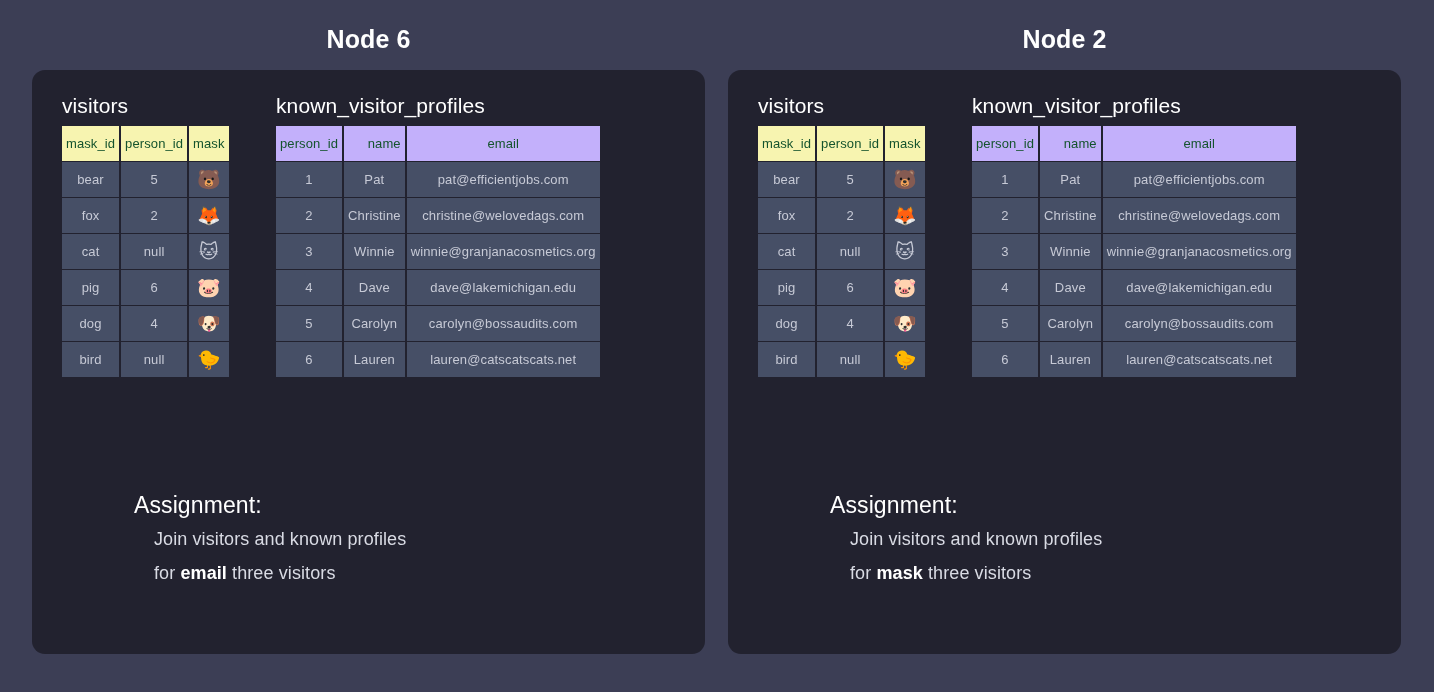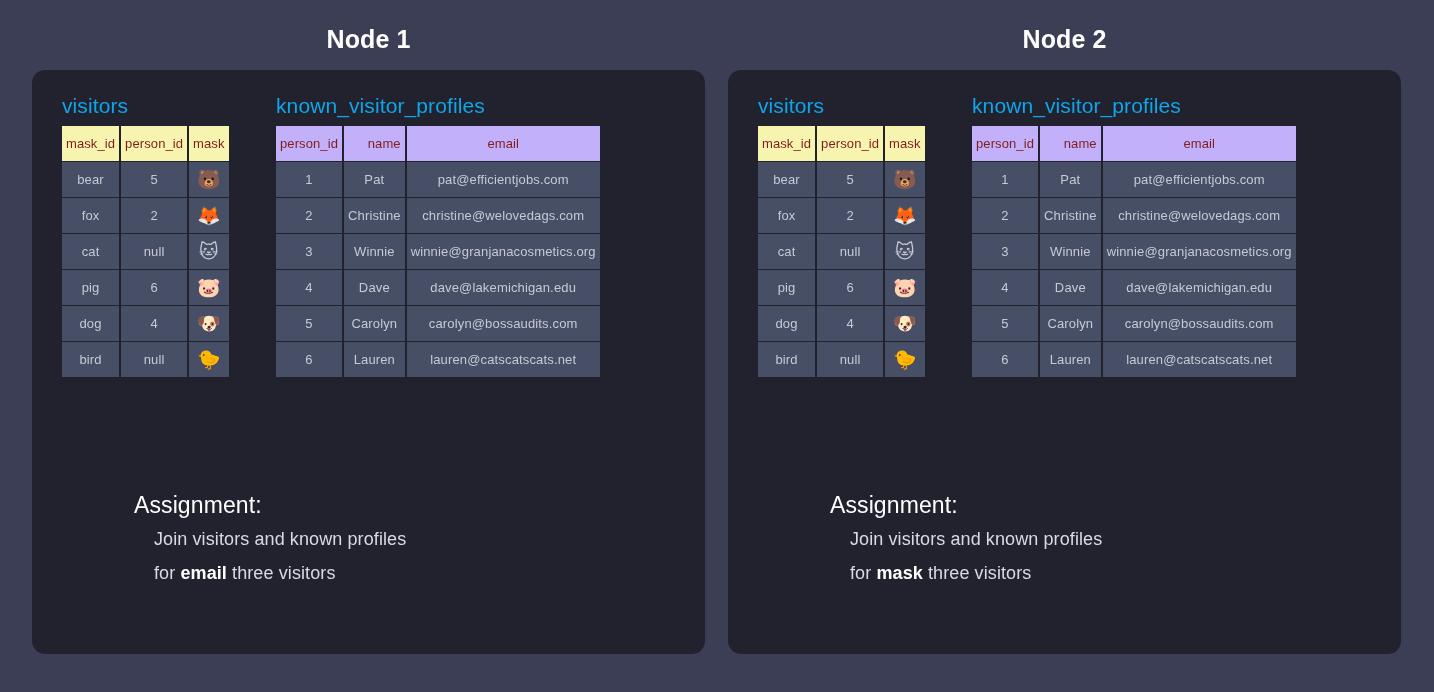--- a/index.html
+++ b/index.html
@@ -62,21 +62,21 @@
   }
 
   .table-block {
     position: absolute;
     top: 0;
   }
   .table-block--visitors { left: 0; }
   .table-block--profiles { left: 214px; }
 
   .table-caption {
-    color: #0ea5e9;
+    color: #ffffff;
     font-size: 21px;
     font-weight: normal;
     line-height: 24px;
     letter-spacing: 0.1px;
     margin-bottom: 7px;
     white-space: nowrap;
   }
 
   table {
     border-collapse: separate;
@@ -88,21 +88,21 @@
     height: 35px;
     font-size: 13px;
     font-weight: normal;
     text-align: center;
     vertical-align: middle;
     padding: 0 4px;
     white-space: nowrap;
   }
 
   th {
-    color: #7f1d1d;
+    color: #14532d;
     letter-spacing: 0.1px;
   }
   .hdr-yellow { background: #f7f4b0; }
   .hdr-purple { background: #c3b0fb; }
 
   td {
     background: #464f66;
     color: #c7cad6;
     letter-spacing: 0.15px;
   }
@@ -151,21 +151,21 @@
     font-weight: bold;
     color: #ffffff;
   }
 </style>
 </head>
 <body>
 
 <div class="stage">
 
   <div class="node node--one">
-    <div class="node-title">Node 1</div>
+    <div class="node-title">Node 6</div>
 
     <div class="card">
       <div class="tables">
 
         <div class="table-block table-block--visitors">
           <div class="table-caption">visitors</div>
           <table>
             <thead>
               <tr>
                 <th class="hdr-yellow col-mask-id">mask_id</th>

